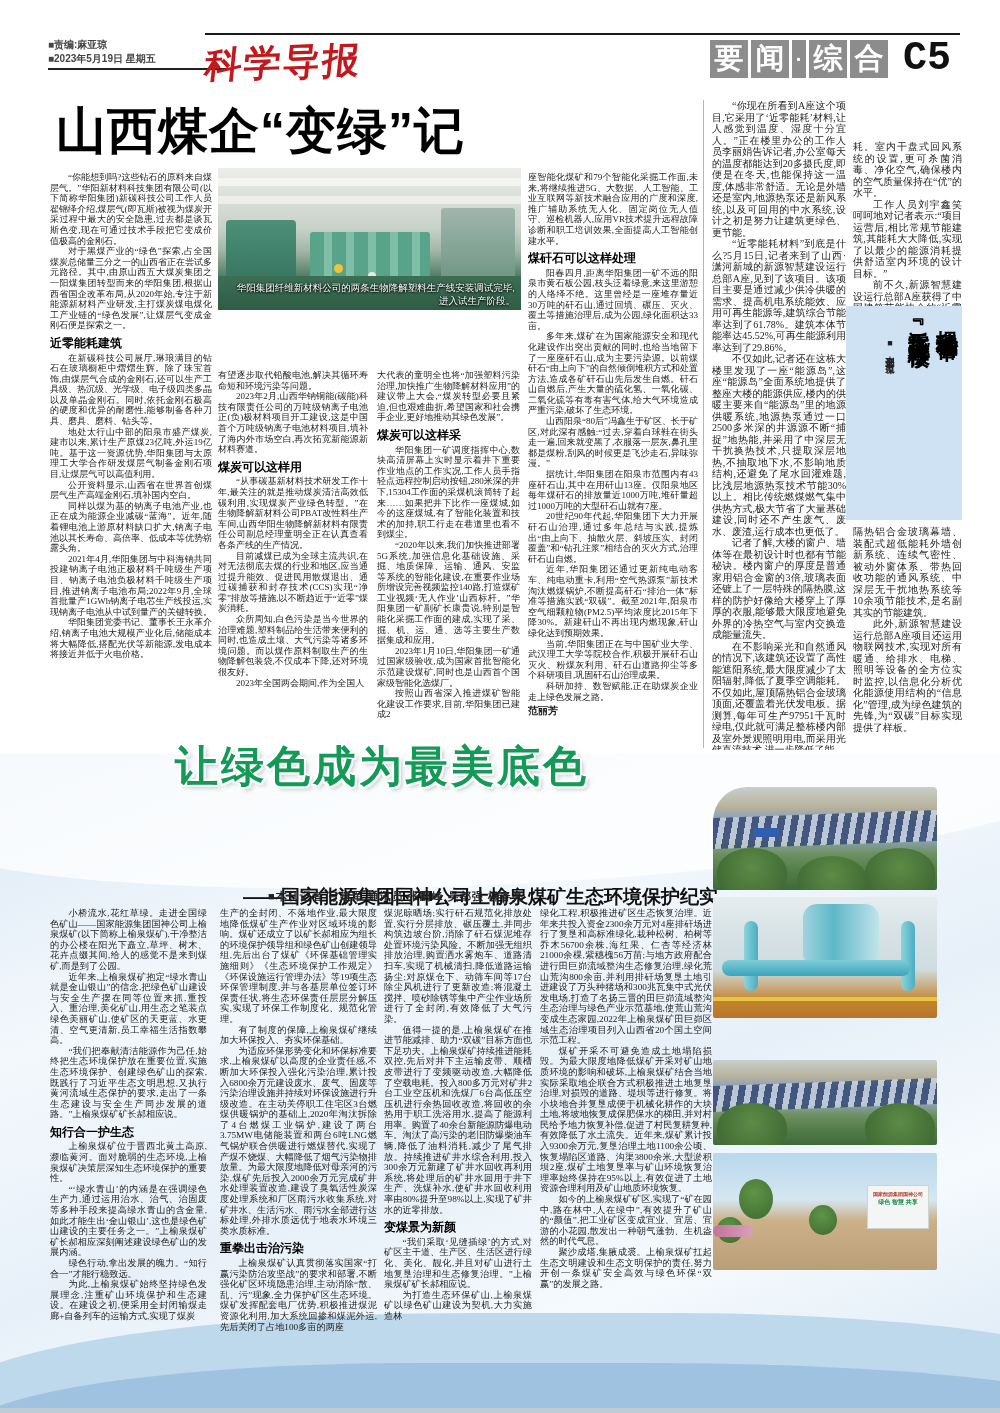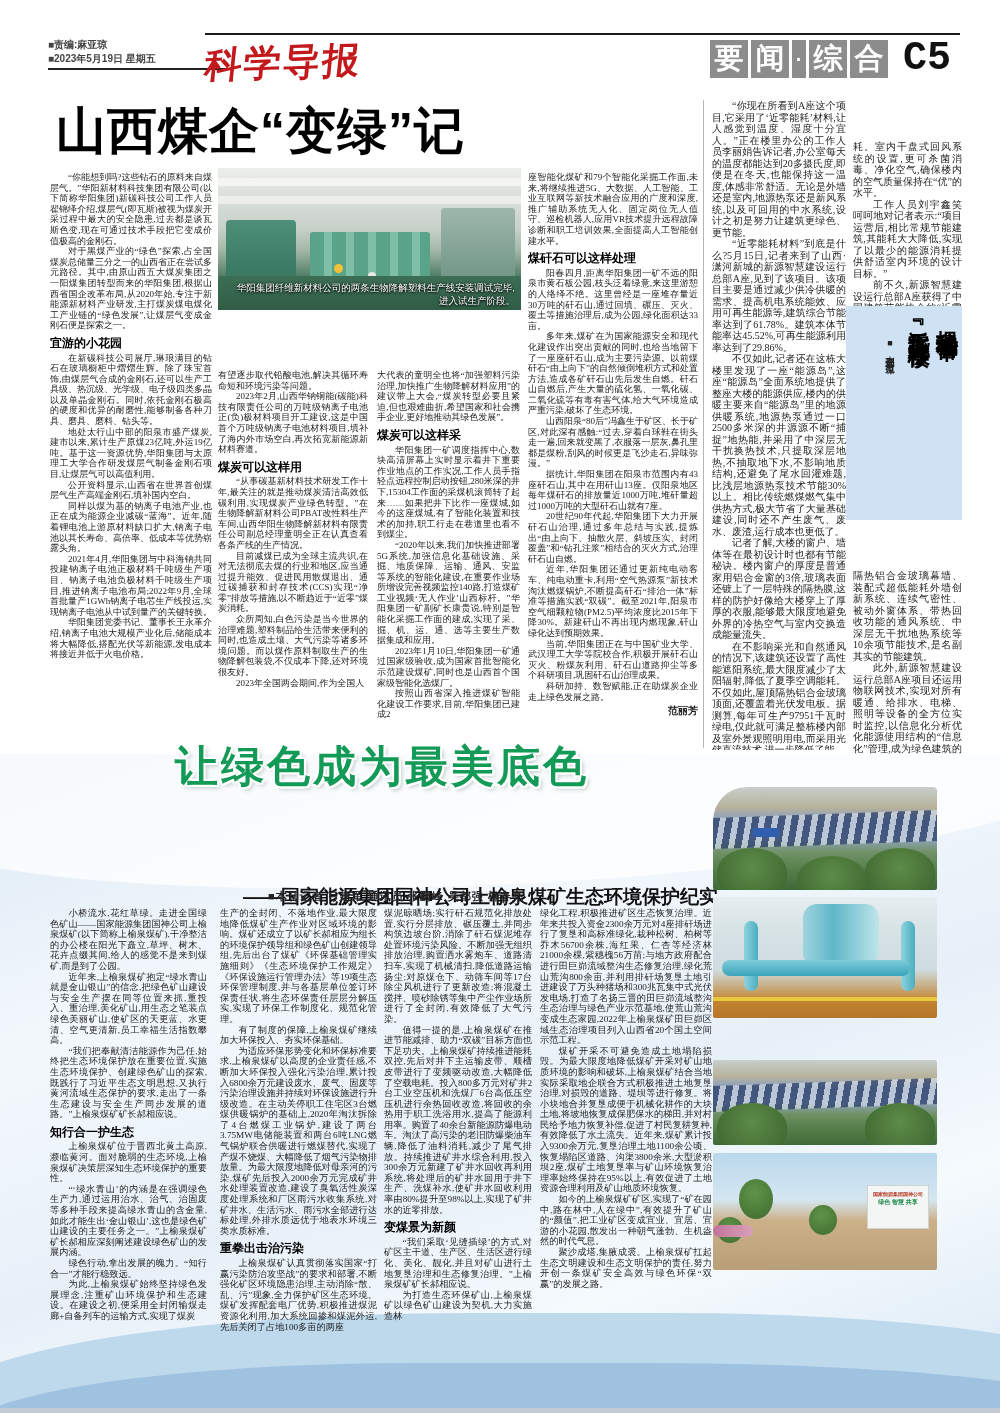--- a/index.html
+++ b/index.html
@@ -20,21 +20,21 @@
           font-family:Liberation Mono, monospace;}
   
   .headline1{position:absolute;left:56px;top:98px;font-size:50px;font-weight:900;color:#000;
              font-family:"Liberation Sans","DejaVu Sans",sans-serif;letter-spacing:1px;}
   .col{position:absolute;overflow:hidden;text-align:justify;font-size:9px;line-height:10.6px;color:#1c1c1c;}
   .col p{margin:0;}
   .col .p{text-indent:2em;}
   .col .pc{text-indent:0;}
   .col h4.h{font-family:"Liberation Sans","DejaVu Sans",sans-serif;font-size:12px;margin:7px 0 4px;
             color:#000;text-indent:0;}
-  .col .author{text-align:right;font-weight:bold;font-size:10px;margin-top:4px;}
+  .col .author{font-weight:bold;font-size:10px;margin-top:4px;}
   .a1c1{left:50px;top:172px;width:162px;height:576px;}
   .a1c2{left:218px;top:370px;width:150px;height:378px;}
   .a1c3{left:377px;top:370px;width:143px;height:378px;}
   .a1c4{left:528px;top:172px;width:170px;height:576px;}
   .vdiv{position:absolute;left:703px;top:100px;width:1px;height:648px;background:#b5b5b5;}
   
   .photo-main{position:absolute;left:218px;top:168px;width:303px;height:142px;overflow:hidden;
       background:linear-gradient(180deg,#eceeea 0%,#dde2dc 16%,#c8d2ca 42%,#a3b7a9 58%,#4b7860 78%,#39684f 100%);}
   .pm-beam{position:absolute;left:0;top:10px;width:100%;height:8px;background:#f4f5f2;box-shadow:0 18px 0 rgba(255,255,255,.5);}
   .pm-m1{position:absolute;left:8px;top:52px;width:70px;height:86px;background:linear-gradient(180deg,#4d8f78,#2f6c57);border-radius:4px;}
@@ -42,21 +42,21 @@
          background:repeating-linear-gradient(90deg,#58a38a 0 14px,#7fbfa8 14px 22px);border-radius:3px;}
   .pm-m3{position:absolute;right:6px;top:40px;width:74px;height:100px;background:linear-gradient(180deg,#9fb6ad,#5d8a76);border-radius:3px;}
   .pm-hat1{position:absolute;left:116px;top:96px;width:9px;height:9px;border-radius:50%;background:#f2c23a;}
   .pm-hat2{position:absolute;left:150px;top:104px;width:8px;height:8px;border-radius:50%;background:#e8e8e4;}
   .pm-floor{position:absolute;left:0;bottom:0;width:100%;height:34px;background:linear-gradient(180deg,#3d6f55,#2f5c45);}
   .pm-cap{position:absolute;right:6px;bottom:3px;width:286px;color:#fff;font-size:9.5px;line-height:12.5px;
           text-align:right;text-shadow:0 0 3px #000,0 1px 2px #000;font-family:"Liberation Sans",sans-serif;}
   
   .a2c1{left:712px;top:100px;width:134px;height:650px;font-size:10px;line-height:11.5px;}
   .a2c2t{left:853px;top:100px;width:109px;height:203px;font-size:10px;line-height:11.5px;margin-top:41px;}
-  .a2c2b{left:853px;top:526px;width:109px;height:222px;font-size:10px;line-height:11.5px;margin-top:44px;}
+  .a2c2b{left:853px;top:526px;width:109px;height:222px;font-size:10px;line-height:11.5px;}
   .a2box{position:absolute;left:846px;top:306px;width:116px;height:214px;background:#cfe2f3;
          display:flex;flex-direction:row-reverse;justify-content:flex-start;align-items:flex-start;padding:6px 4px;box-sizing:border-box;}
   .a2box .vline{writing-mode:vertical-rl;font-weight:900;color:#000;font-size:22px;line-height:1;
          font-family:"Liberation Serif",serif;letter-spacing:2px;margin-left:6px;}
   .a2box .vbyline{writing-mode:vertical-rl;font-size:9px;font-weight:bold;color:#222;margin:26px 6px 0 0;
          font-family:"Liberation Sans",sans-serif;letter-spacing:1px;}
   
   .sec3{position:absolute;left:0;top:754px;width:1000px;height:659px;
         background:linear-gradient(160deg,#dcE9f6 0%,#f3f8fc 30%,#e7f0f9 55%,#f5fafd 75%,#d9e8f5 100%);overflow:hidden;}
   .s3wave1{position:absolute;left:-80px;top:-30px;width:1200px;height:160px;background:rgba(255,255,255,.75);
@@ -138,21 +138,21 @@
     <div class="pm-m3"></div>
     <div class="pm-hat1"></div>
     <div class="pm-hat2"></div>
     <div class="pm-floor"></div>
     <div class="pm-cap">华阳集团纤维新材料公司的两条生物降解塑料生产线安装调试完毕,进入试生产阶段。</div>
   </div>
 
   <div class="col a1c1">
       <p class="p">“你能想到吗?这些钻石的原料来自煤层气。”华阳新材料科技集团有限公司(以下简称华阳集团)新碳科技公司工作人员翟锦绎介绍,煤层气(即瓦斯)被视为煤炭开采过程中最大的安全隐患,过去都是谈瓦斯色变,现在可通过技术手段把它变成价值极高的金刚石。</p>
       <p class="p">对于黑煤产业的“绿色”探索,占全国煤炭总储量三分之一的山西省正在尝试多元路径。其中,由原山西五大煤炭集团之一阳煤集团转型而来的华阳集团,根据山西省国企改革布局,从2020年始,专注于新能源新材料产业研发,主打煤炭煤电煤化工产业链的“绿色发展”,让煤层气变成金刚石便是探索之一。</p>
-      <h4 class="h">宜游的小花园</h4>
+      <h4 class="h">近零能耗建筑</h4>
       <p class="p">在新碳科技公司展厅,琳琅满目的钻石在玻璃橱柜中熠熠生辉。除了珠宝首饰,由煤层气合成的金刚石,还可以生产工具级、热沉级、光学级、电子级四类多晶以及单晶金刚石。同时,依托金刚石极高的硬度和优异的耐磨性,能够制备各种刀具、磨具、磨料、钻头等。</p>
       <p class="p">地处太行山中部的阳泉市盛产煤炭,建市以来,累计生产原煤23亿吨,外运19亿吨。基于这一资源优势,华阳集团与太原理工大学合作研发煤层气制备金刚石项目,让煤层气可以高值利用。</p>
       <p class="p">公开资料显示,山西省在世界首创煤层气生产高端金刚石,填补国内空白。</p>
       <p class="p">同样以煤为基的钠离子电池产业,也正在成为能源企业减碳“蓝海”。近年,随着锂电池上游原材料缺口扩大,钠离子电池以其长寿命、高倍率、低成本等优势崭露头角。</p>
       <p class="p">2021年4月,华阳集团与中科海钠共同投建钠离子电池正极材料千吨级生产项目、钠离子电池负极材料千吨级生产项目,推进钠离子电池布局;2022年9月,全球首批量产1GWh钠离子电芯生产线投运,实现钠离子电池从中试到量产的关键转换。</p>
       <p class="p">华阳集团党委书记、董事长王永革介绍,钠离子电池大规模产业化后,储能成本将大幅降低,搭配光伏等新能源,发电成本将接近并低于火电价格。</p>
     </div>
   <div class="col a1c2">
       <p class="pc">有望逐步取代铅酸电池,解决其循环寿命短和环境污染等问题。</p>
       <p class="p">2023年2月,山西华钠铜能(碳能)科技有限责任公司的万吨级钠离子电池正(负)极材料项目开工建设,这是中国首个万吨级钠离子电池材料项目,填补了海内外市场空白,再次拓宽新能源新材料赛道。</p>

